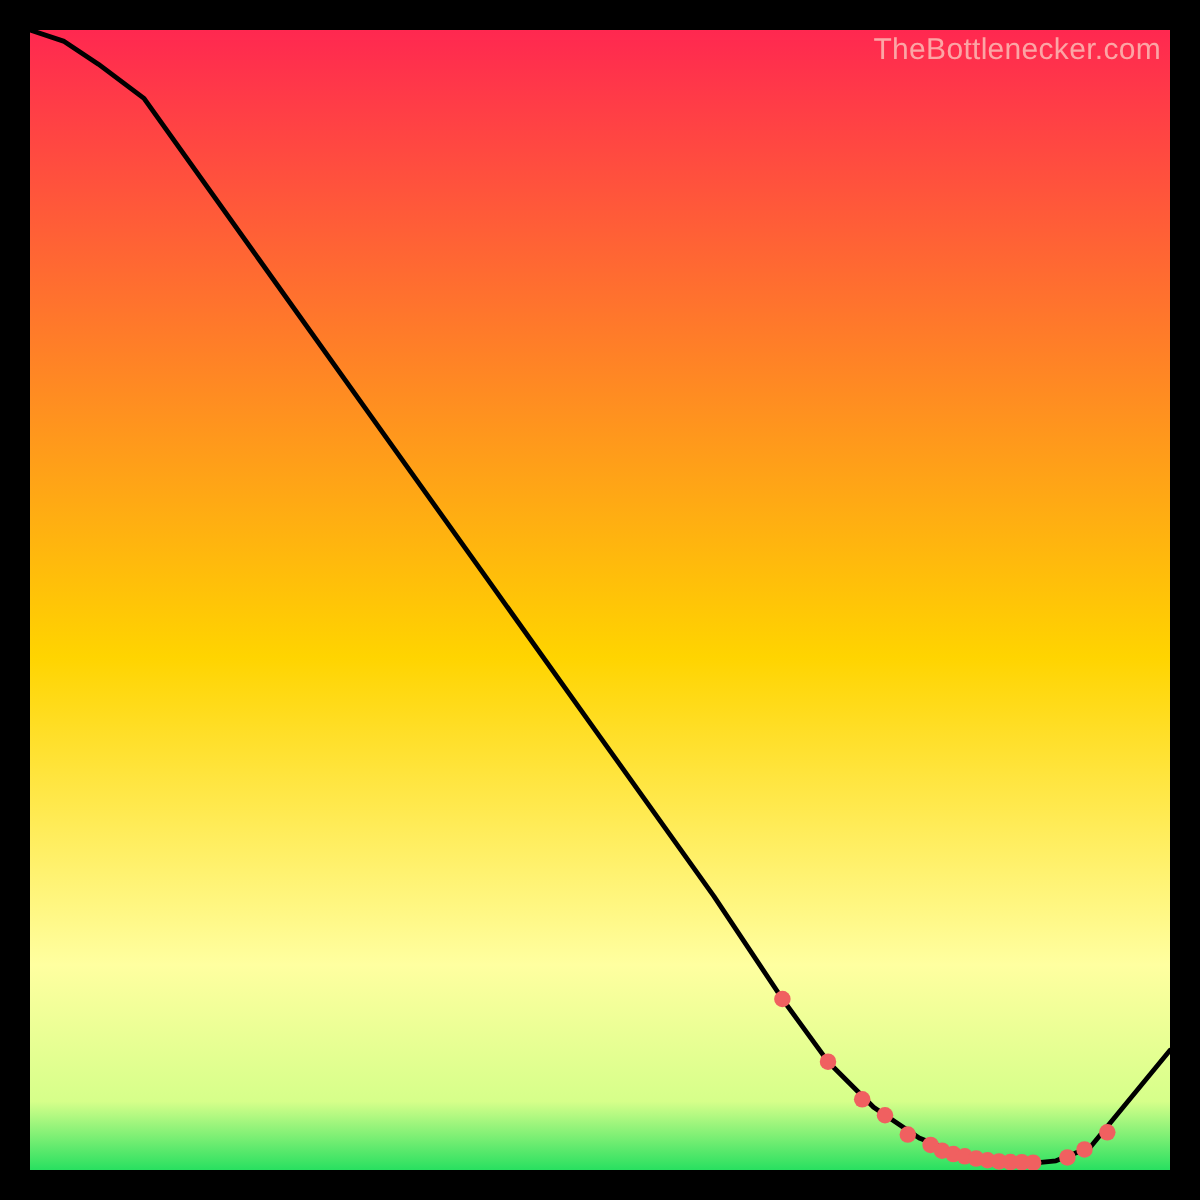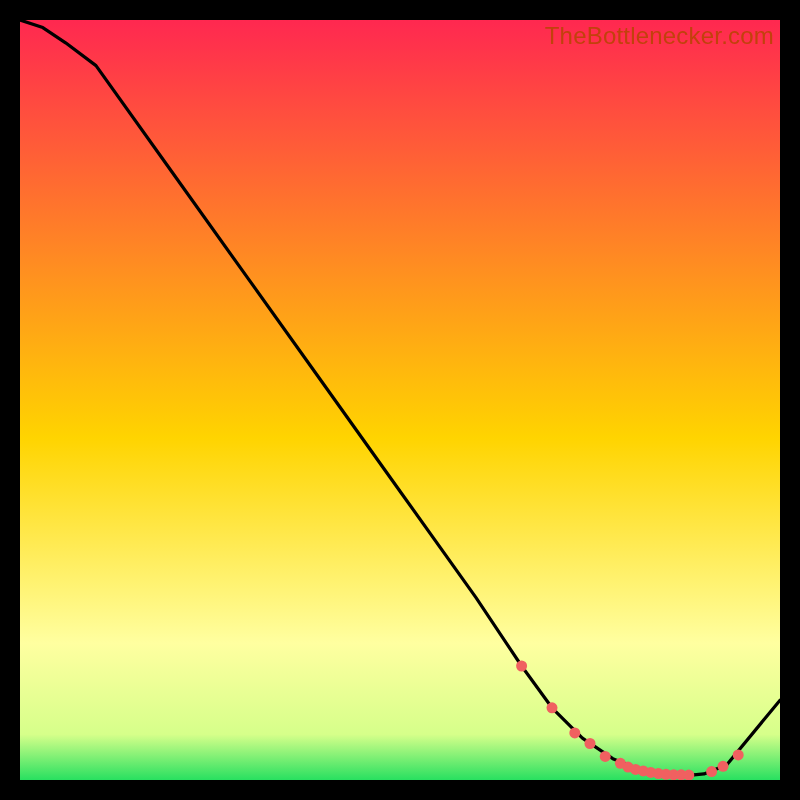--- a/index.html
+++ b/index.html
@@ -23,22 +23,22 @@
     position: absolute;
     left: 0;
     top: 0;
     width: 760px;
     height: 760px;
   }
   .watermark {
     position: absolute;
     right: 6px;
     top: 2px;
-    color: #c2410c;
-    font-size: 24px;
+    color: #fca5a5;
+    font-size: 20px;
     letter-spacing: 0.2px;
     font-weight: 500;
     z-index: 20;
     text-align: right;
   }
   svg { display:block; }
 </style>
 </head>
 <body>
 

